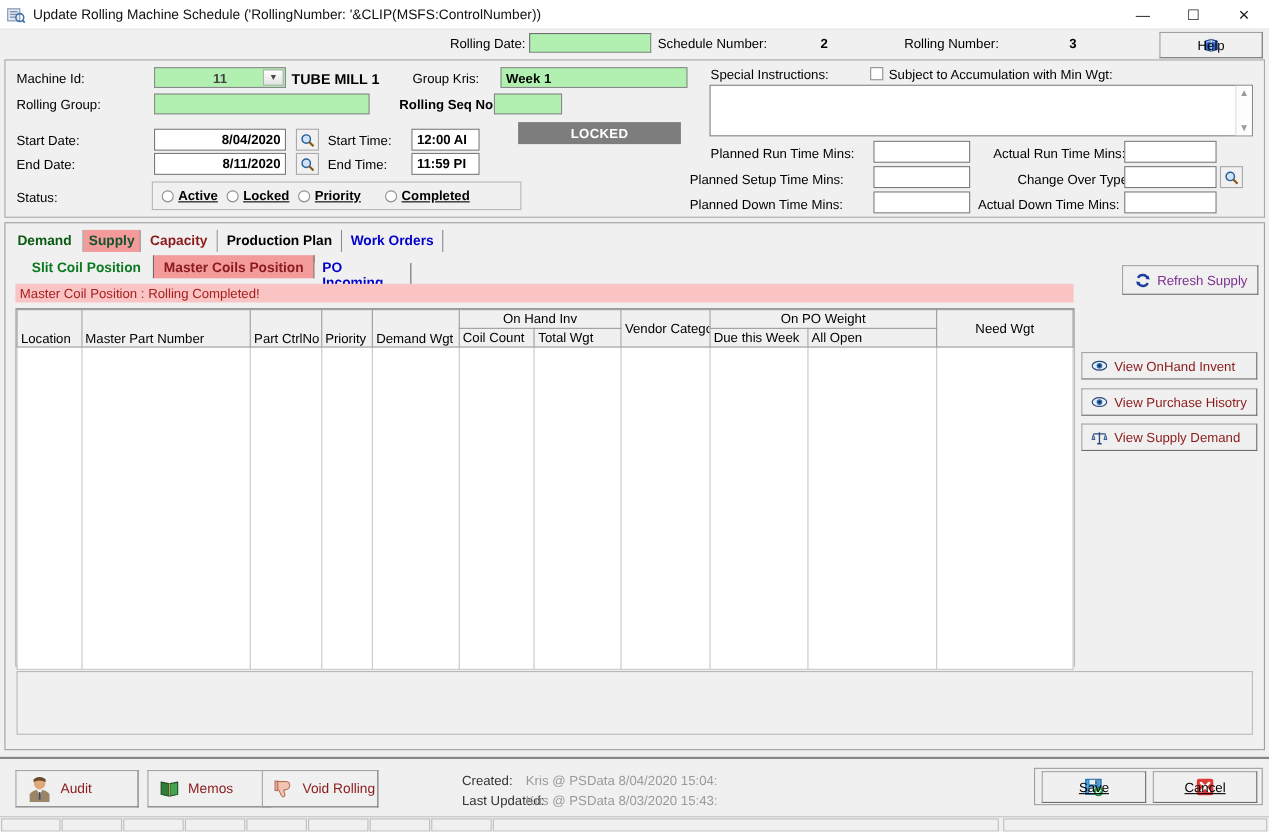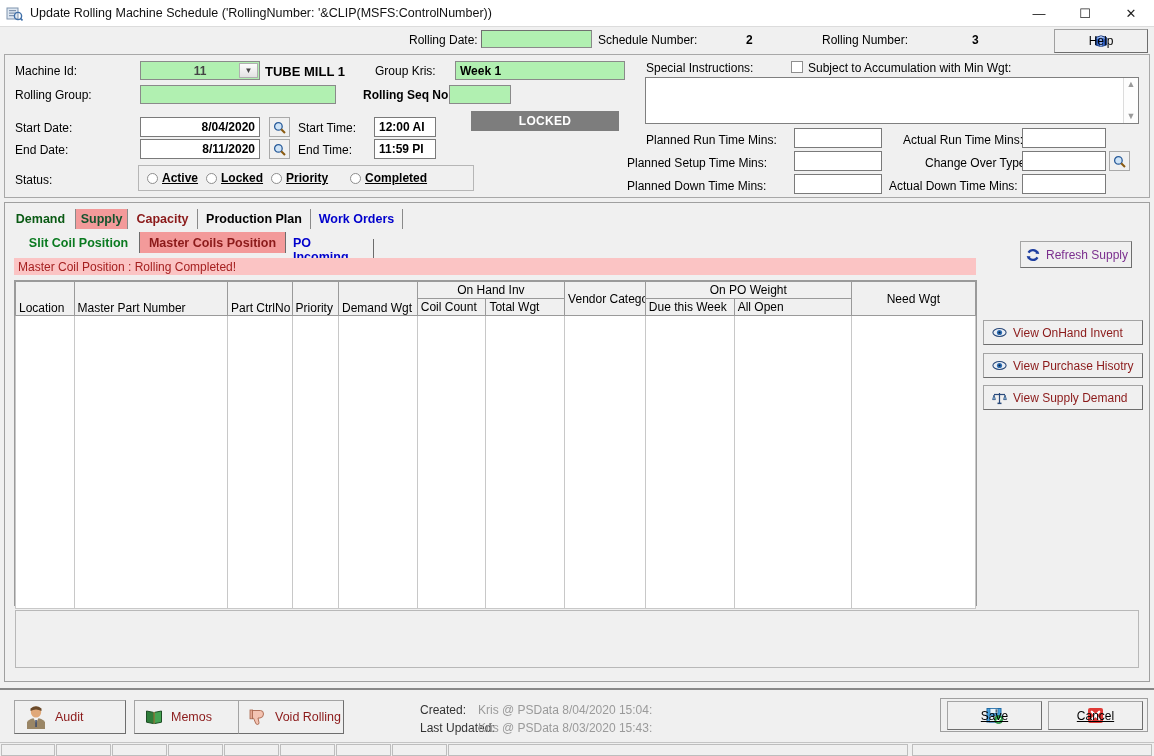--- a/index.html
+++ b/index.html
@@ -507,21 +507,21 @@
         <td></td>
         <td></td>
         <td></td>
         <td></td>
         <td></td>
       </tr>
     </tbody>
   </table>
 </div>
 
-<div class="sidebtn refresh" style="left:1020px;top:241px;width:112px;height:27px;justify-content:center;padding-left:2px;">
+<div class="sidebtn refresh" style="left:1020px;top:241px;width:124px;height:27px;justify-content:center;padding-left:2px;">
   <span>
     <svg width="14" height="14" viewBox="0 0 14 14">
       <path d="M11.5 5.2 A5 5 0 0 0 2.5 4.6" fill="none" stroke="#1f3fa0" stroke-width="2.2"></path>
       <path d="M2.5 8.8 A5 5 0 0 0 11.5 9.4" fill="none" stroke="#1f3fa0" stroke-width="2.2"></path>
       <polygon points="11.9,2.4 13.3,6.1 9.4,5.6" fill="#1f3fa0"></polygon>
       <polygon points="2.1,11.6 0.7,7.9 4.6,8.4" fill="#1f3fa0"></polygon>
     </svg>
   </span>
   <span>Refresh Supply</span>
 </div>

